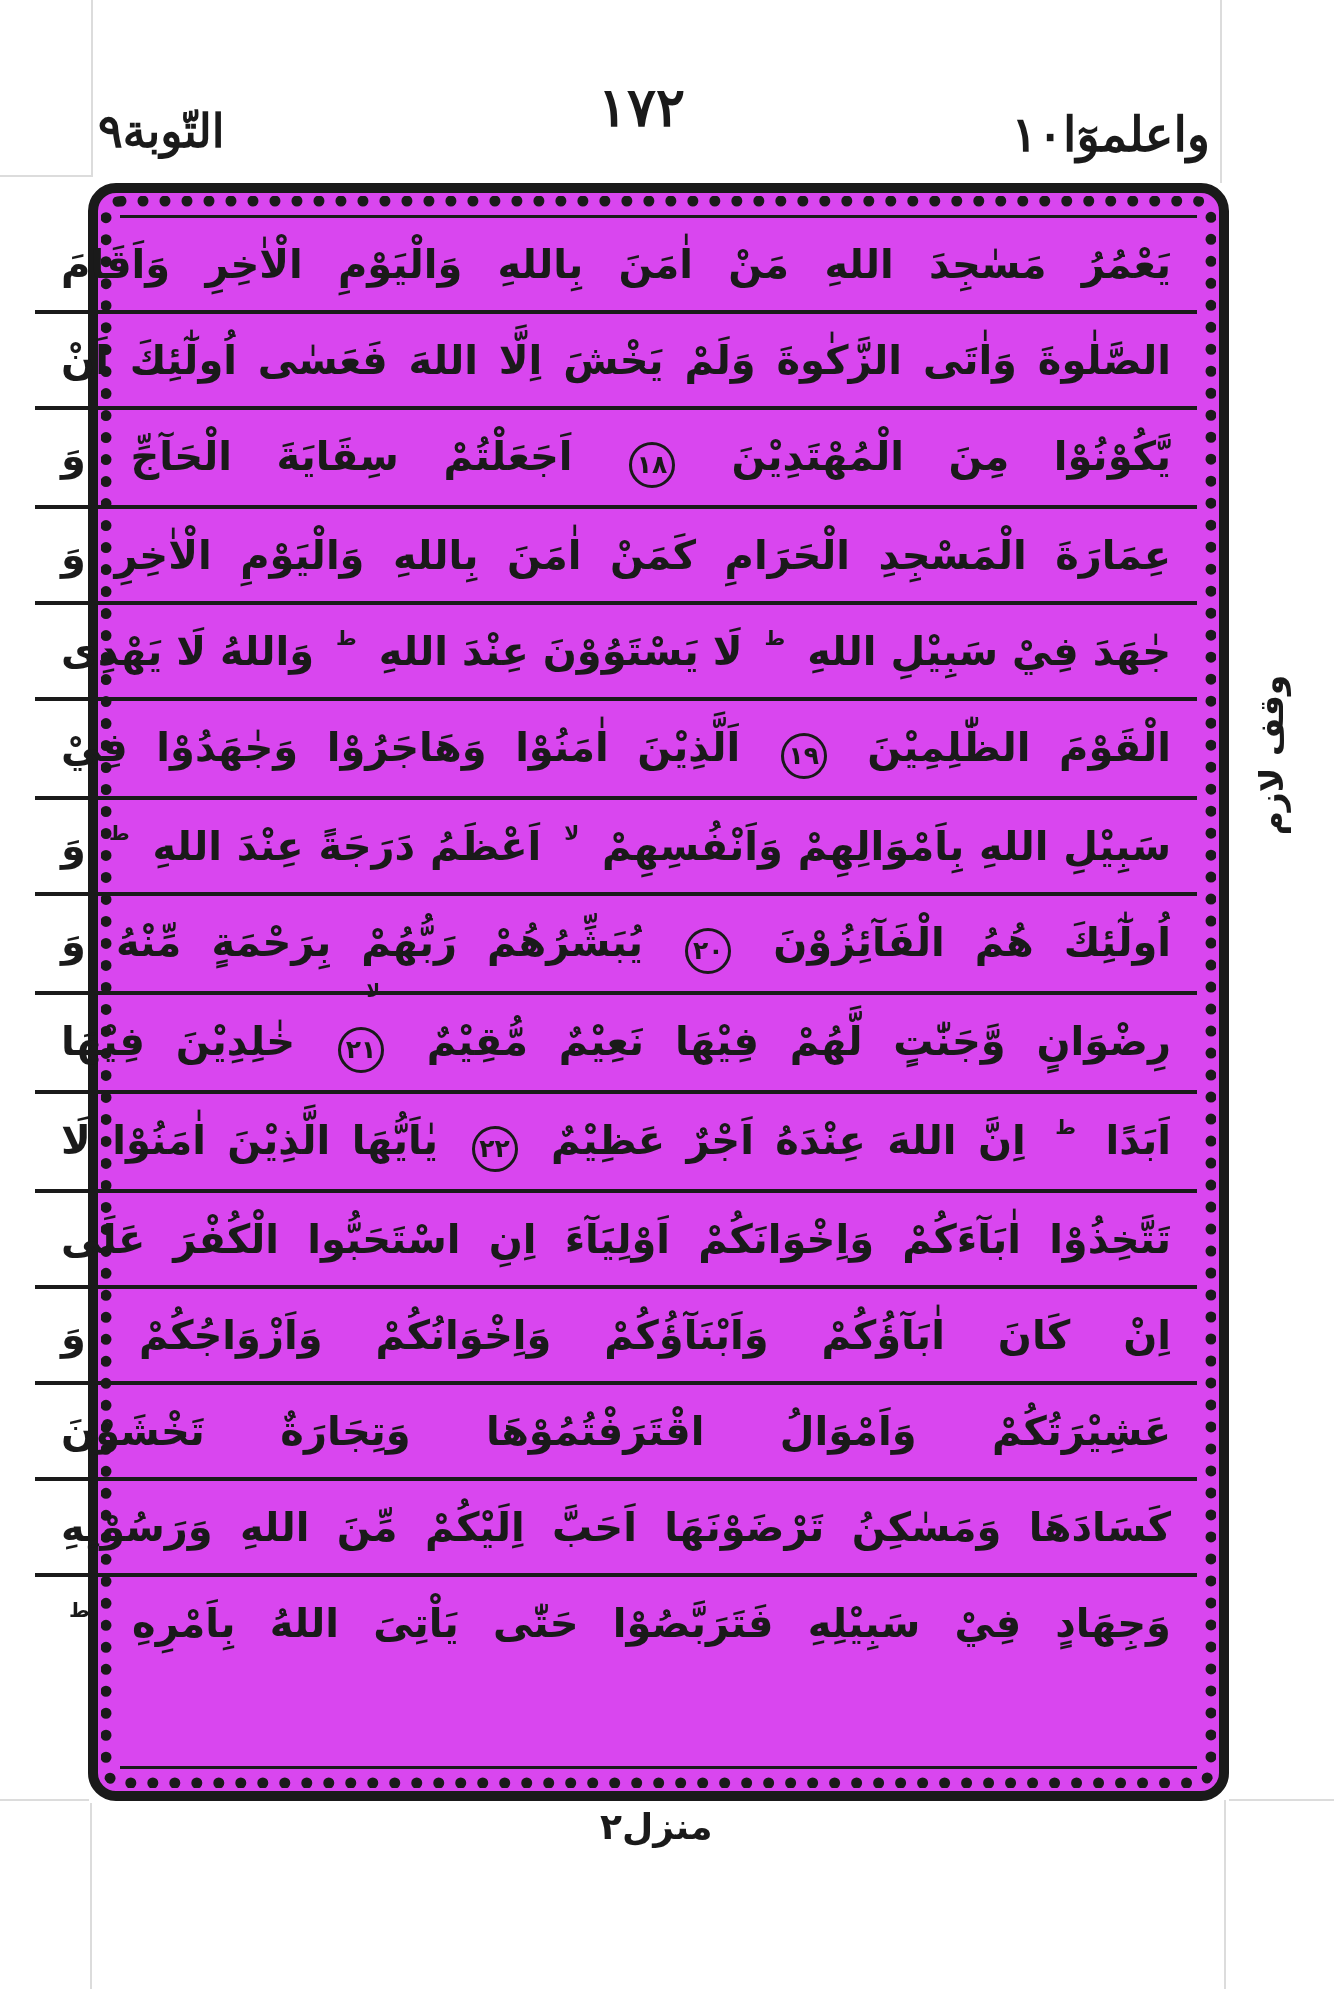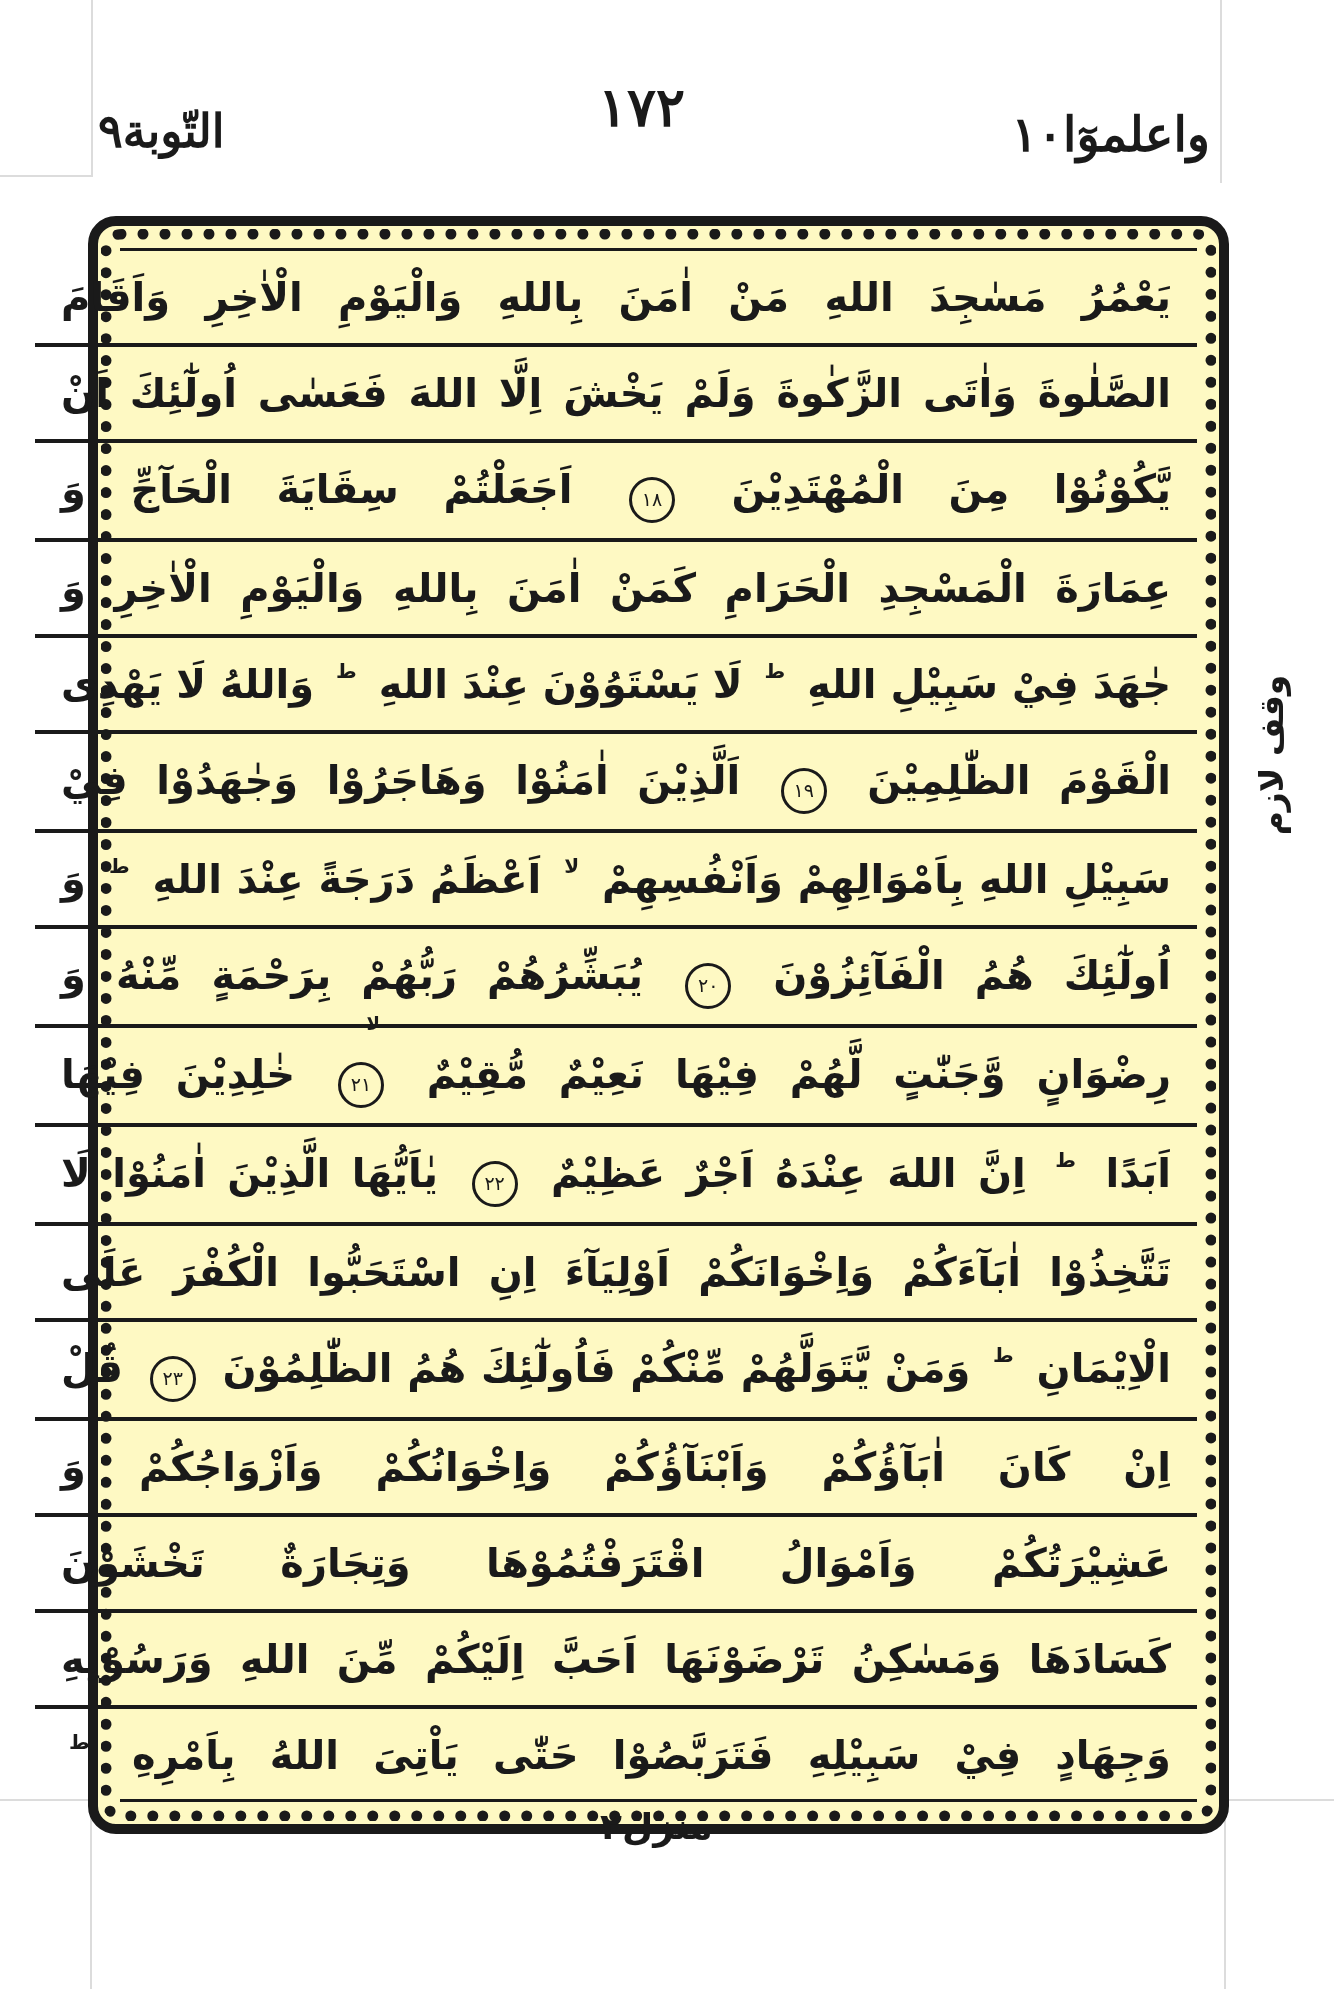--- a/index.html
+++ b/index.html
@@ -20,39 +20,39 @@
   .sm-bl-v { left:90px;  top:1803px; width:2px;  height:186px; }
 
   
   .header { position:absolute; left:0; top:0; width:100%; height:180px;font-family:Liberation Serif, serif; }
   .surah-title { position:absolute; left:98px;  top:104px; font-size:46px; font-weight:bold; direction:rtl; }
   .page-number { position:absolute; left:598px; top:76px;  font-size:54px; font-weight:bold; direction:rtl; }
   .juz-title   { position:absolute; right:124px;top:106px; font-size:48px; font-weight:bold; direction:rtl; }
 
   
   .frame { position:absolute; left:88px; top:183px; width:1141px; height:1618px;
-           border:10px solid #1a1a1a; border-radius:28px; background:#fef9c3;margin-top:33px; }
+           border:10px solid #1a1a1a; border-radius:28px; background:#d946ef; }
   .bead  { position:absolute; inset:3px; border:11px dotted #1a1a1a; border-radius:20px; pointer-events:none; }
 
   .rows  { position:absolute; left:22px; right:22px; top:22px; bottom:22px;
            border-top:3px solid #1a1a1a; border-bottom:3px solid #1a1a1a;
            display:grid; grid-template-rows:repeat(16, 1fr); }
 
   .qrow  { border-bottom:4px solid #1a1a1a;
            direction:rtl; text-align:justify; text-align-last:justify; text-justify:inter-word;
            font-size:40px; font-weight:bold; line-height:92px;
            padding:0 26px; white-space:nowrap; overflow:visible; }
   .qrow:last-child { border-bottom:none; }
   .qtext { display:inline; }
 
   
   .ayah-wrap   { position:relative; display:inline-block; margin:0 12px; vertical-align:middle; }
   .ayah-circle { display:inline-flex; align-items:center; justify-content:center;
                  width:46px; height:46px; border:3px solid #1a1a1a; border-radius:50%;
-                 font-size:19px; font-weight:normal; line-height:1; }
+                 font-size:25px; font-weight:bold; line-height:1; }
   .ayah-mark   { position:absolute; top:-16px; right:4px; font-size:18px; font-weight:bold; line-height:1; }
 
   
   .waqf { display:inline-block; position:relative; top:-20px; font-size:20px;
           font-weight:bold; margin:0 8px; line-height:1; }
 
   
   .margin-note { position:absolute; left:1271px; top:755px;
                  transform:translate(-50%,-50%) rotate(-90deg);
                  white-space:nowrap; font-size:33px; font-weight:bold; direction:rtl; }
@@ -84,21 +84,20 @@
         <div class="qrow"><span class="qtext">الصَّلٰوةَ وَاٰتَى الزَّكٰوةَ وَلَمْ يَخْشَ اِلَّا اللهَ فَعَسٰى اُولٰٓئِكَ اَنْ</span></div>
         <div class="qrow"><span class="qtext">يَّكُوْنُوْا مِنَ الْمُهْتَدِيْنَ</span> <span class="ayah-wrap"><span class="ayah-circle">١٨</span></span> <span class="qtext">اَجَعَلْتُمْ سِقَايَةَ الْحَآجِّ وَ</span></div>
         <div class="qrow"><span class="qtext">عِمَارَةَ الْمَسْجِدِ الْحَرَامِ كَمَنْ اٰمَنَ بِاللهِ وَالْيَوْمِ الْاٰخِرِ وَ</span></div>
         <div class="qrow"><span class="qtext">جٰهَدَ فِيْ سَبِيْلِ اللهِ</span> <span class="waqf">ط</span> <span class="qtext">لَا يَسْتَوُوْنَ عِنْدَ اللهِ</span> <span class="waqf">ط</span> <span class="qtext">وَاللهُ لَا يَهْدِى</span></div>
         <div class="qrow"><span class="qtext">الْقَوْمَ الظّٰلِمِيْنَ</span> <span class="ayah-wrap"><span class="ayah-circle">١٩</span></span> <span class="qtext">اَلَّذِيْنَ اٰمَنُوْا وَهَاجَرُوْا وَجٰهَدُوْا فِيْ</span></div>
         <div class="qrow"><span class="qtext">سَبِيْلِ اللهِ بِاَمْوَالِهِمْ وَاَنْفُسِهِمْ</span> <span class="waqf">لا</span> <span class="qtext">اَعْظَمُ دَرَجَةً عِنْدَ اللهِ</span> <span class="waqf">ط</span> <span class="qtext">وَ</span></div>
         <div class="qrow"><span class="qtext">اُولٰٓئِكَ هُمُ الْفَآئِزُوْنَ</span> <span class="ayah-wrap"><span class="ayah-circle">٢٠</span></span> <span class="qtext">يُبَشِّرُهُمْ رَبُّهُمْ بِرَحْمَةٍ مِّنْهُ وَ</span></div>
         <div class="qrow"><span class="qtext">رِضْوَانٍ وَّجَنّٰتٍ لَّهُمْ فِيْهَا نَعِيْمٌ مُّقِيْمٌ</span> <span class="ayah-wrap"><span class="ayah-mark">لا</span><span class="ayah-circle">٢١</span></span> <span class="qtext">خٰلِدِيْنَ فِيْهَا</span></div>
         <div class="qrow"><span class="qtext">اَبَدًا</span> <span class="waqf">ط</span> <span class="qtext">اِنَّ اللهَ عِنْدَهُ اَجْرٌ عَظِيْمٌ</span> <span class="ayah-wrap"><span class="ayah-circle">٢٢</span></span> <span class="qtext">يٰاَيُّهَا الَّذِيْنَ اٰمَنُوْا لَا</span></div>
         <div class="qrow"><span class="qtext">تَتَّخِذُوْا اٰبَآءَكُمْ وَاِخْوَانَكُمْ اَوْلِيَآءَ اِنِ اسْتَحَبُّوا الْكُفْرَ عَلَى</span></div>
-        <div class="qrow"><span class="qtext">الْاِيْمَانِ</span> <span class="waqf">ط</span> <span class="qtext">وَمَنْ يَّتَوَلَّهُمْ مِّنْكُمْ فَاُولٰٓئِكَ هُمُ الظّٰلِمُوْنَ</span> <span class="ayah-wrap"><span class="ayah-circle">٢٣</span></span> <span class="qtext">قُلْ</span></div>
         <div class="qrow"><span class="qtext">اِنْ كَانَ اٰبَآؤُكُمْ وَاَبْنَآؤُكُمْ وَاِخْوَانُكُمْ وَاَزْوَاجُكُمْ وَ</span></div>
         <div class="qrow"><span class="qtext">عَشِيْرَتُكُمْ وَاَمْوَالُ اقْتَرَفْتُمُوْهَا وَتِجَارَةٌ تَخْشَوْنَ</span></div>
         <div class="qrow"><span class="qtext">كَسَادَهَا وَمَسٰكِنُ تَرْضَوْنَهَا اَحَبَّ اِلَيْكُمْ مِّنَ اللهِ وَرَسُوْلِهِ</span></div>
         <div class="qrow"><span class="qtext">وَجِهَادٍ فِيْ سَبِيْلِهِ فَتَرَبَّصُوْا حَتّٰى يَاْتِىَ اللهُ بِاَمْرِهِ</span> <span class="waqf">ط</span></div>
       </div>
   </div>
 
   <div class="margin-note">وقف لازم</div>
 
   <div class="manzil">منزل٢</div>

